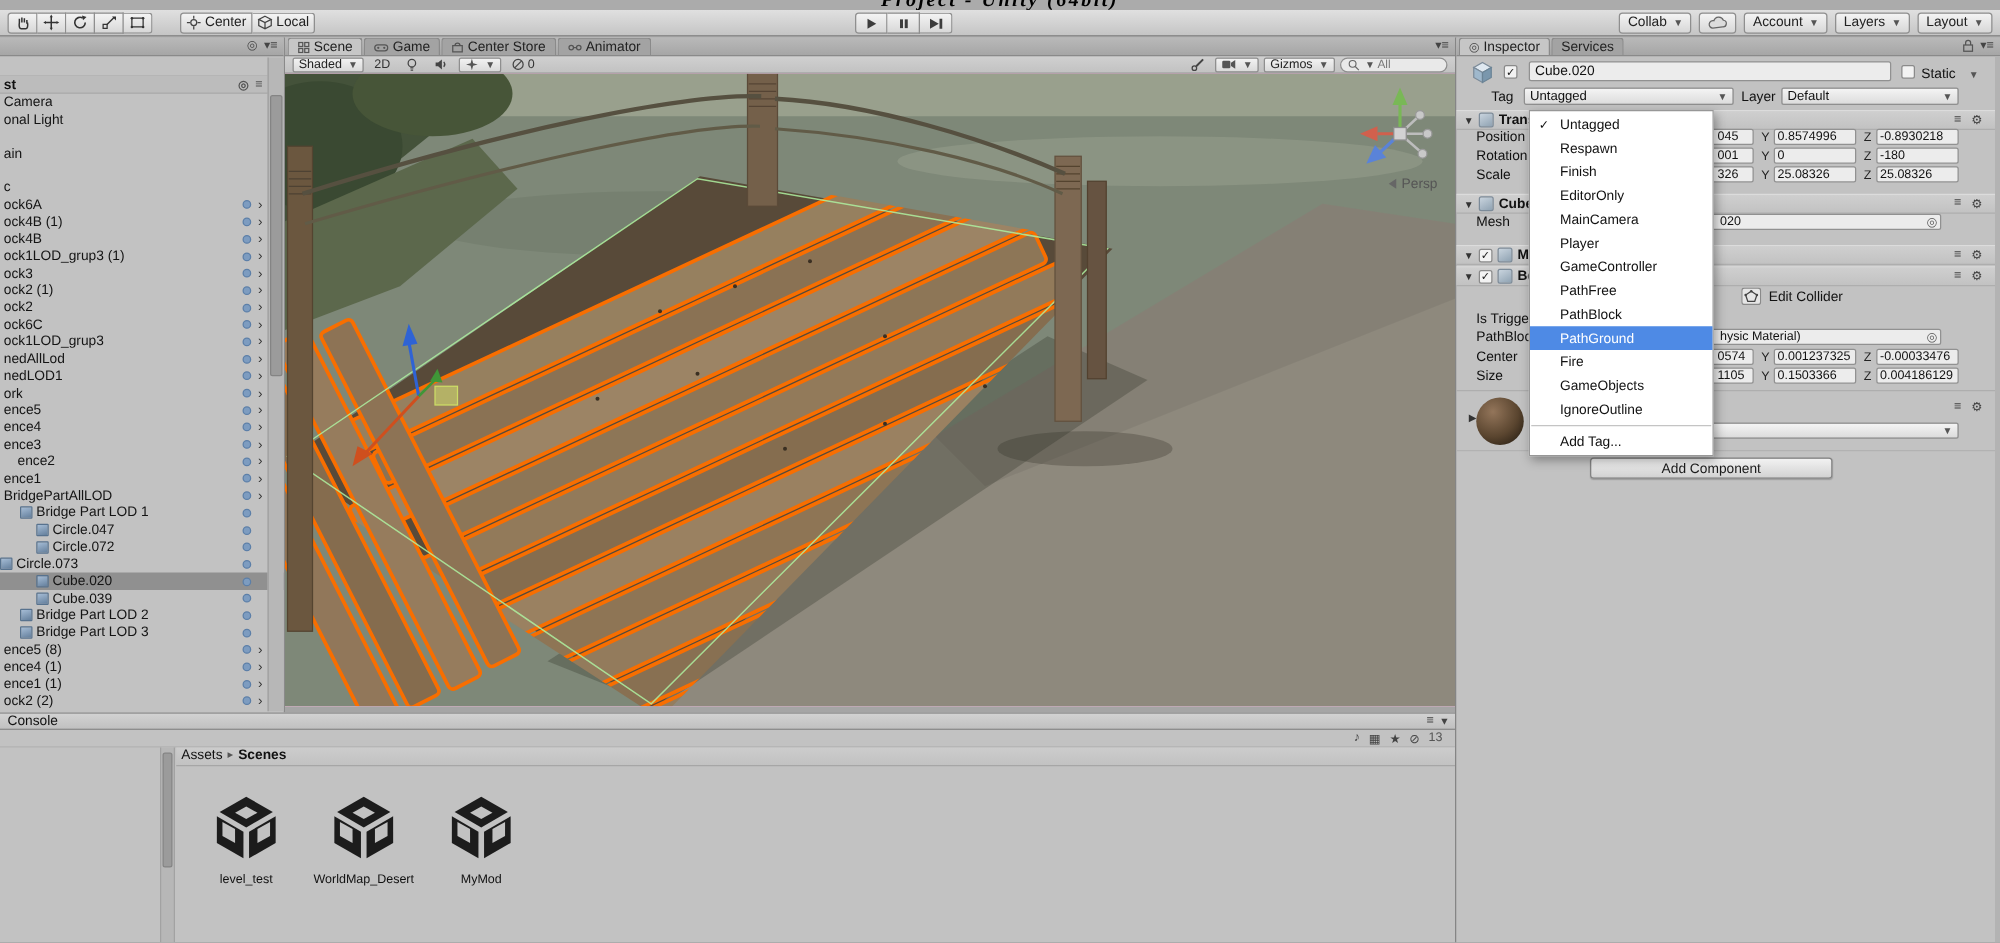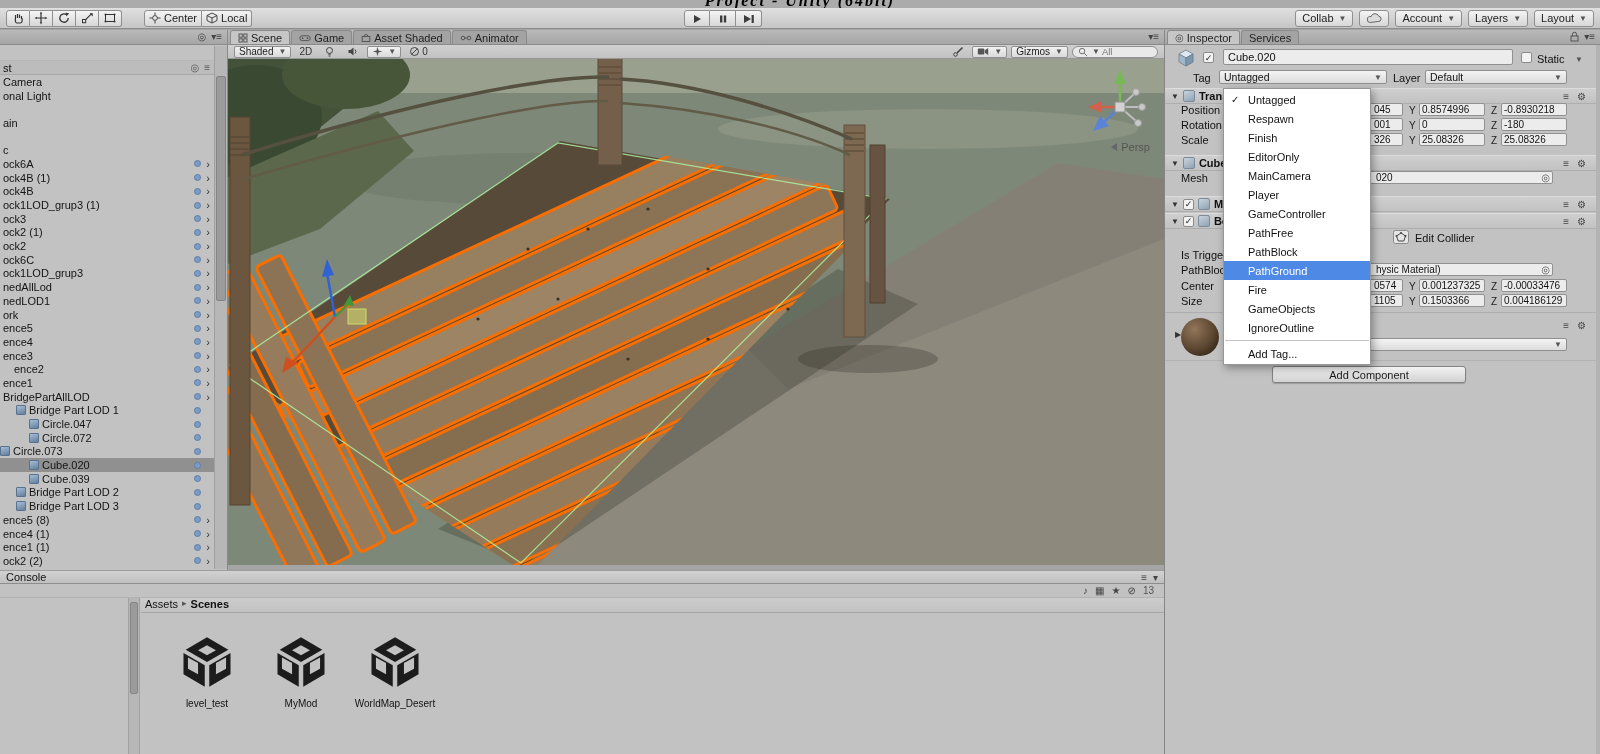--- a/index.html
+++ b/index.html
@@ -22,21 +22,21 @@
   .dd{font-size:8px;color:#555;margin-left:2px}
   svg.ic{display:block}
   
   .tabbar{height:15px;background:linear-gradient(#b9b9b9,#a6a6a6);border-bottom:1px solid #8a8a8a;display:flex;align-items:flex-end;padding-left:2px;position:relative}
   .tab{height:14px;background:#a3a3a3;border:1px solid #8a8a8a;border-bottom:none;border-radius:3px 3px 0 0;margin-right:1px;display:flex;align-items:center;gap:3px;padding:0 7px;font-size:11px;color:#222}
   .tab.active{background:#c6c6c6}
   .tabbar-icons{margin-left:auto;display:flex;gap:5px;align-items:center;padding:0 5px 2px 0;color:#444;font-size:10px}
   
   .hierarchy{position:absolute;left:0;top:30px;width:228px;height:540px;background:#c2c2c2;border-right:1px solid #8a8a8a;overflow:hidden}
   .h-strip{height:16px;border-bottom:1px solid #b5b5b5}
-  .h-scenehead{height:14px;display:flex;align-items:center;font-weight:normal;padding-left:3px;background:#bcbcbc;border-bottom:1px solid #a9a9a9}
+  .h-scenehead{height:14px;display:flex;align-items:center;font-weight:bold;padding-left:3px;background:#bcbcbc;border-bottom:1px solid #a9a9a9}
   .h-scenehead .hright{position:absolute;right:17px;display:flex;gap:5px;color:#555;font-size:10px}
   .hrow{height:13.7px;display:flex;align-items:center;position:relative;padding-right:34px;white-space:nowrap}
   .hrow.sel{background:#909090}
   .hlabel{overflow:hidden;text-overflow:clip;font-size:11px;color:#141414}
   .hicon{width:10px;height:10px;margin-right:3px;flex:none;background:linear-gradient(160deg,#a6bdd6,#647f9c);border:1px solid #57728e;border-radius:1px}
   .hright{position:absolute;right:17px;display:flex;gap:5px;align-items:center}
   .hdot{width:7px;height:7px;border-radius:50%;background:#7d9cc0;border:1px solid #5c7fa8}
   .harrow{font-size:11px;color:#333;line-height:10px}
   .hidden-el{visibility:hidden}
   .hscroll{position:absolute;right:0;top:16px;bottom:1px;width:13px;background:#b7b7b7;border-left:1px solid #9f9f9f}
@@ -86,21 +86,21 @@
   .project{position:absolute;left:0;top:584px;width:1164px;height:170px;background:#c2c2c2}
   .proj-strip{position:absolute;left:0;top:0;width:100%;height:14px;border-bottom:1px solid #b2b2b2;display:flex;align-items:center}
   .proj-strip .pics{margin-left:auto;display:flex;gap:7px;align-items:center;color:#555;font-size:10px;padding-right:10px}
   .ptree{position:absolute;left:0;top:14px;width:128px;bottom:0;padding-top:17px;overflow:hidden}
   .trow{height:13.3px;display:flex;align-items:center;padding-left:2px;font-size:11px;color:#1a1a1a;white-space:nowrap}
   .pscroll{position:absolute;left:128px;top:14px;width:12px;bottom:0;background:#b7b7b7;border-left:1px solid #a2a2a2;border-right:1px solid #a2a2a2}
   .pthumb{position:absolute;left:1px;right:1px;top:4px;height:92px;background:#9b9b9b;border:1px solid #848484;border-radius:2px}
   .pmain{position:absolute;left:141px;top:0;right:0;bottom:0}
   .crumbbar{position:absolute;left:0;top:14px;right:0;height:15px;background:linear-gradient(#cccccc,#c2c2c2);border-bottom:1px solid #a6a6a6;display:flex;align-items:flex-start;padding-left:4px;gap:4px}
   .crumb-sep{font-size:9px;color:#555}
-  .pgrid{position:absolute;left:0;top:50px;display:flex;gap:14px;padding-left:26px}
+  .pgrid{position:absolute;left:0;top:50px;display:flex;gap:14px;padding-left:16px}
   .pitem{width:80px;display:flex;flex-direction:column;align-items:center}
   .pitem svg.ulogo{width:56px;height:56px}
   .plabel{margin-top:8px;font-size:10px;color:#111;white-space:nowrap}
   .bold{font-weight:bold}
   .glyph{color:#444}
 </style>
 </head>
 <body>
 
 <svg width="0" height="0" style="position:absolute">
@@ -502,21 +502,21 @@
           <circle cx="3.6" cy="5.2" r="0.9" fill="#555"></circle>
           <circle cx="8.4" cy="5.2" r="0.9" fill="#555"></circle>
         </svg>
         <span>Game</span>
       </div>
     <div class="tab">
         <svg class="ic" width="10" height="10" viewBox="0 0 10 10" fill="none">
           <rect x="1.2" y="3.5" width="7.6" height="5" stroke="#555"></rect>
           <path d="M3 3.5 a2 2 0 0 1 4 0" stroke="#555"></path>
         </svg>
-        <span>Asset Shaded</span>
+        <span>Center Store</span>
       </div>
     <div class="tab">
         <svg class="ic" width="12" height="10" viewBox="0 0 12 10" fill="none">
           <circle cx="3" cy="5" r="1.8" stroke="#555"></circle>
           <circle cx="9" cy="5" r="1.8" stroke="#555"></circle>
           <path d="M4.8 5 H7.2" stroke="#555"></path>
         </svg>
         <span>Animator</span>
       </div>
     <div class="tabbar-icons">
@@ -966,23 +966,23 @@
         <div class="pitem">
           <svg class="ulogo" viewBox="0 0 100 100">
             <use href="#ulogo-sym"></use>
           </svg>
           <div class="plabel">level_test</div>
         </div>
         <div class="pitem">
           <svg class="ulogo" viewBox="0 0 100 100">
             <use href="#ulogo-sym"></use>
           </svg>
-          <div class="plabel">MyMod</div>
+          <div class="plabel">WorldMap_Desert</div>
         </div>
         <div class="pitem">
           <svg class="ulogo" viewBox="0 0 100 100">
             <use href="#ulogo-sym"></use>
           </svg>
-          <div class="plabel">WorldMap_Desert</div>
+          <div class="plabel">MyMod</div>
         </div>
       </div>
   </div>
 </div>
 
 </body></html>

